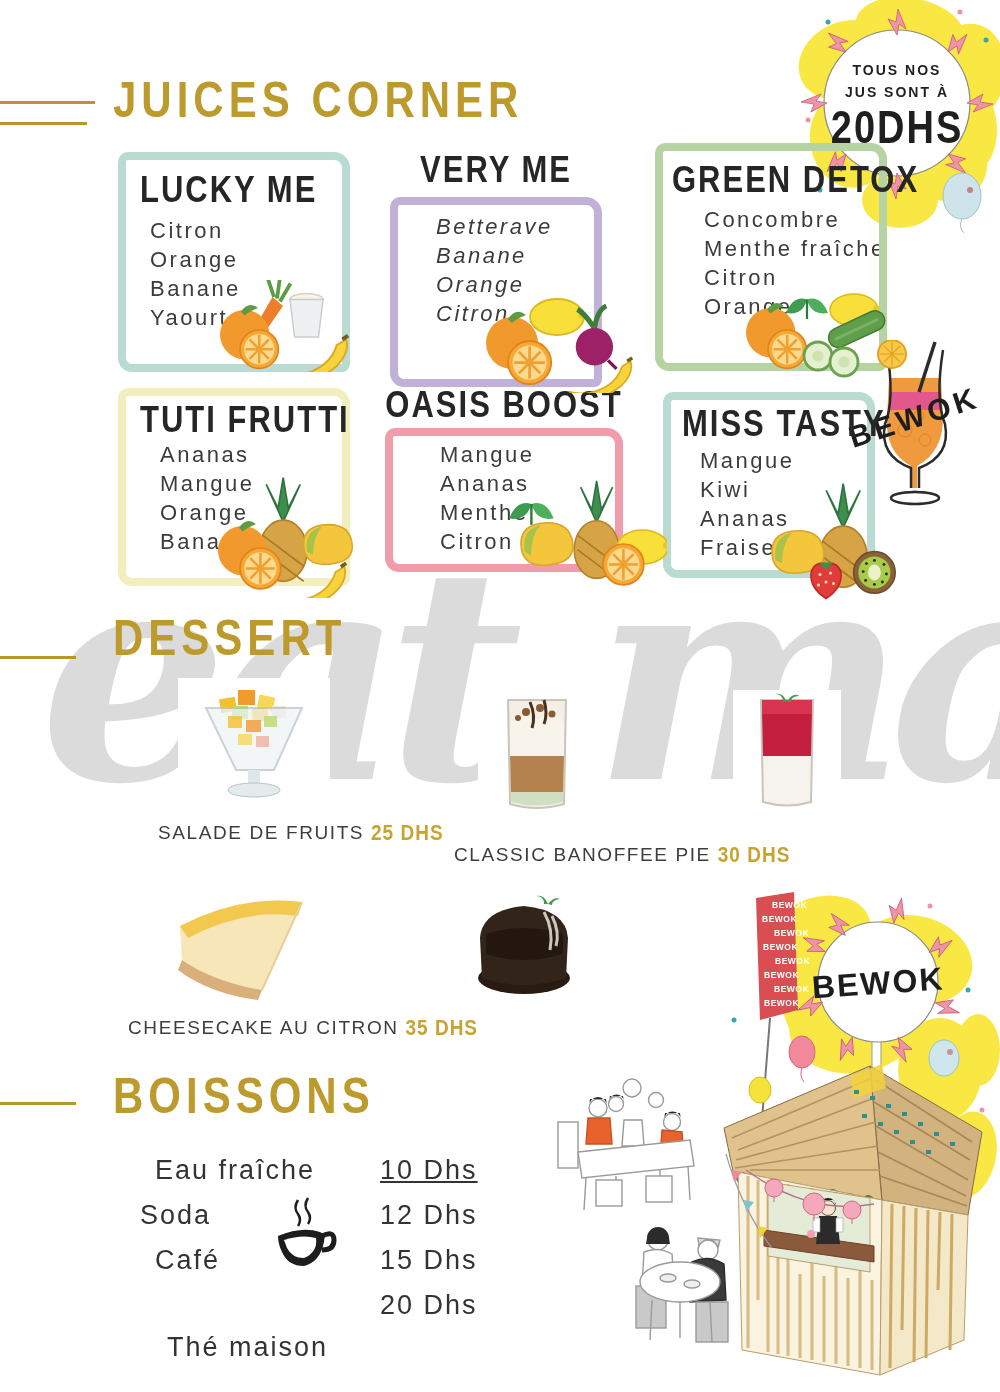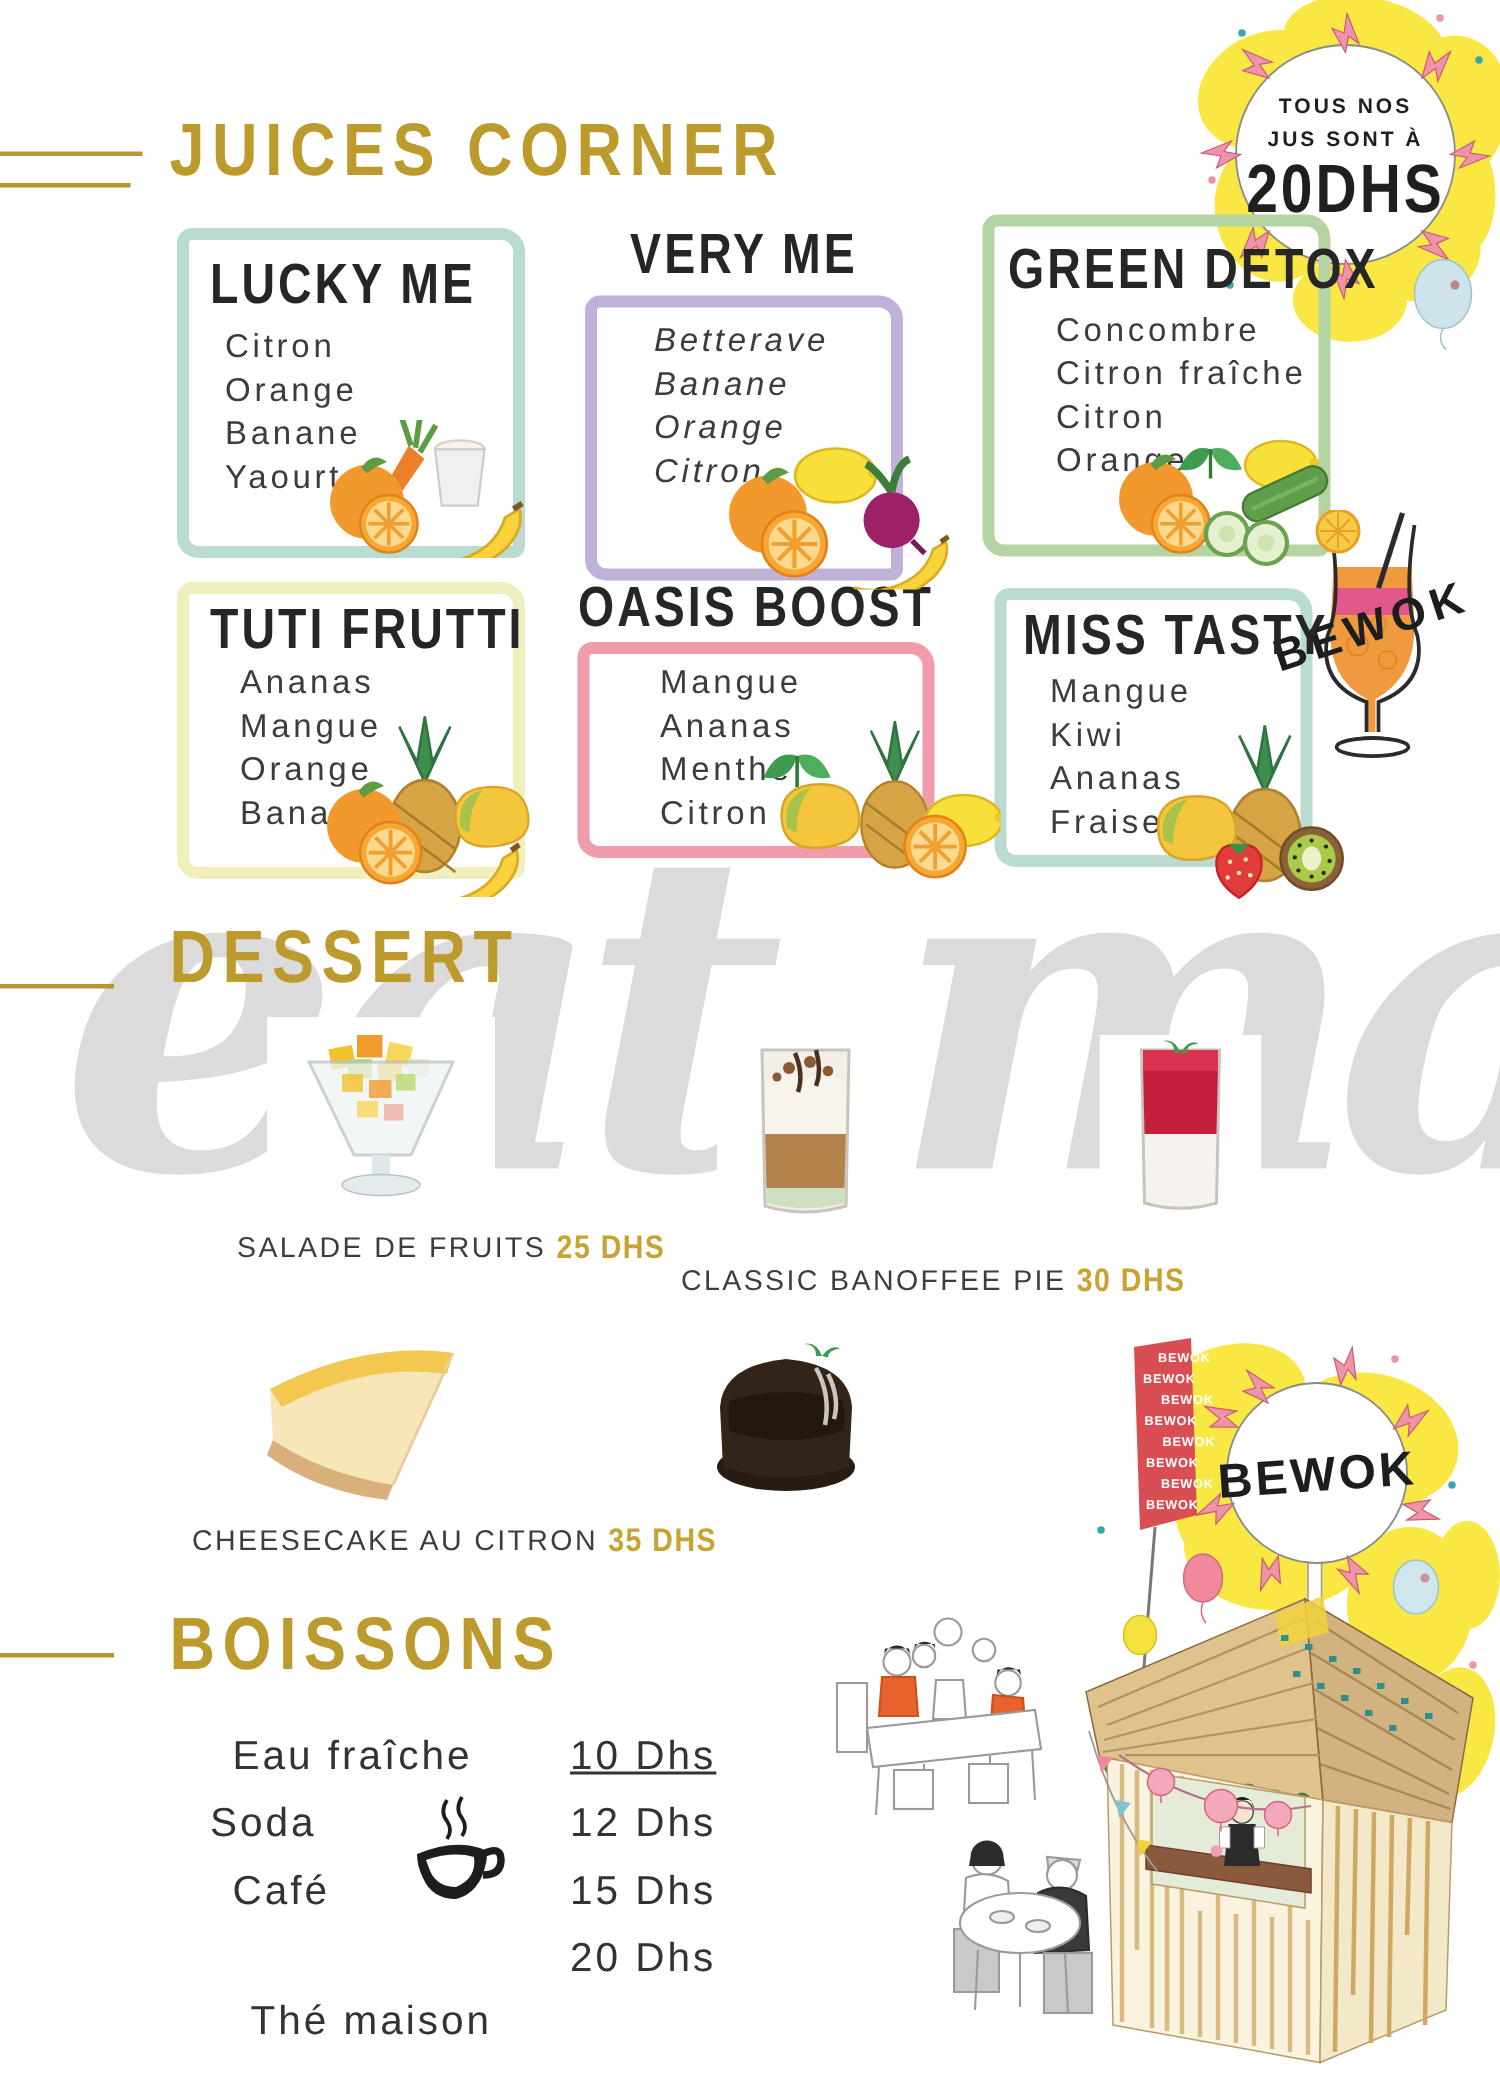--- a/index.html
+++ b/index.html
@@ -221,21 +221,21 @@
     <use href="#beetF" transform="translate(96,30) scale(1.7)"></use>
     <use href="#orangeF" transform="translate(8,22) scale(2.0)"></use>
     <use href="#bananaF" transform="translate(88,58) scale(1.7)"></use>
     <use href="#sliceF" transform="translate(30,48) scale(1.8)"></use>
   </svg>
 
   <div class="abs jcard" style="left:655px;top:143px;width:232px;height:228px;border:8px solid #b6d3a4;"></div>
   <div class="abs jtitle" style="left:672px;top:158px;">GREEN DETOX</div>
   <div class="abs" style="left:684px;top:205px;margin-left:20px;">
     <div class="ing">Concombre</div>
-    <div class="ing">Citron fraîche</div>
+    <div class="ing">Menthe fraîche</div>
     <div class="ing">Citron</div>
     <div class="ing">Orange</div>
   </div>
   <svg class="abs fruit" style="left:742px;top:286px;" width="152" height="96">
     <use href="#mintF" transform="translate(44,6) scale(1.5)"></use>
     <use href="#lemonF" transform="translate(88,8) scale(1.6)"></use>
     <use href="#orangeF" transform="translate(4,20) scale(1.9)"></use>
     <use href="#cucF" transform="translate(84,38) rotate(-25 20 6) scale(1.5)"></use>
     <use href="#sliceF" transform="translate(26,44) scale(1.6)"></use>
     <use href="#cucsliceF" transform="translate(62,56) scale(1.4)"></use>

